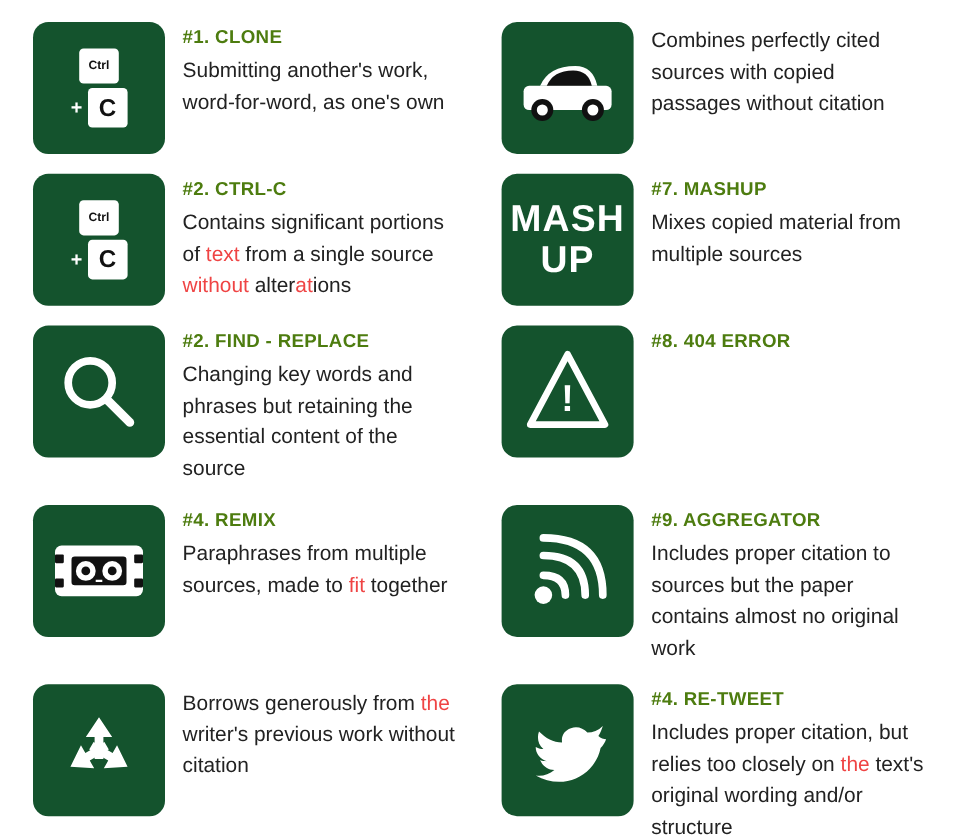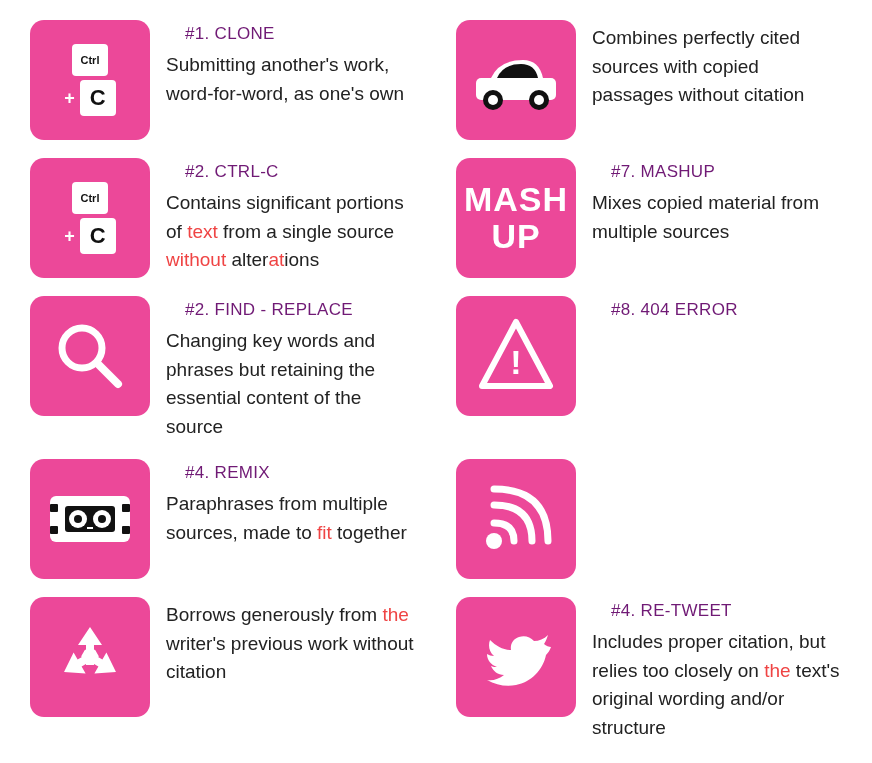--- a/index.html
+++ b/index.html
@@ -18,39 +18,38 @@
     .item {
       display: flex;
       flex-direction: row;
       align-items: flex-start;
       gap: 16px;
     }
     .icon-box {
       width: 120px;
       height: 120px;
       min-width: 120px;
-      background: #ec4899;
+      background: #14532d;
       border-radius: 14px;
       display: flex;
       align-items: center;
       justify-content: center;
       color: #fff;
       overflow: hidden;
     }
     .text-block {
       flex: 1;
       padding-top: 4px;
     }
     .title {
       font-size: 17px;
-      font-weight: 400;
-      color: #701a75;
+      font-weight: 700;
+      color: #4d7c0f;
       margin-bottom: 7px;
       letter-spacing: 0.3px;
-      margin-left: 19px;
     }
     .desc {
       font-size: 19px;
       color: #222;
       line-height: 1.5;
     }
     .desc .highlight {
       color: #ef4444;
     }
     
@@ -231,20 +230,24 @@
   <div class="item">
     <div class="icon-box">
       <svg width="80" height="80" viewBox="0 0 80 80" fill="none">
 
         <circle cx="18" cy="62" r="8" fill="white"></circle>
         <path d="M18 44 Q38 44 38 62" stroke="white" stroke-width="7" fill="none" stroke-linecap="round"></path>
         <path d="M18 26 Q56 26 56 62" stroke="white" stroke-width="7" fill="none" stroke-linecap="round"></path>
         <path d="M18 10 Q72 10 72 62" stroke="white" stroke-width="7" fill="none" stroke-linecap="round"></path>
       </svg>
     </div>
+    <div class="text-block">
+      <div class="title">#9. AGGREGATOR</div>
+      <div class="desc">Includes proper citation to sources but the paper contains almost no original work</div>
+    </div>
   </div>
 
   <div class="item">
     <div class="icon-box">
       <svg width="80" height="80" viewBox="0 0 80 80" fill="none">
 
         <path d="M40 10 L52 28 L44 28 L44 48 L36 48 L36 28 L28 28 Z" fill="white" transform="rotate(0,40,40)"></path>
         <path d="M40 10 L52 28 L44 28 L44 48 L36 48 L36 28 L28 28 Z" fill="white" transform="rotate(120,40,40)"></path>
         <path d="M40 10 L52 28 L44 28 L44 48 L36 48 L36 28 L28 28 Z" fill="white" transform="rotate(240,40,40)"></path>
       </svg>

